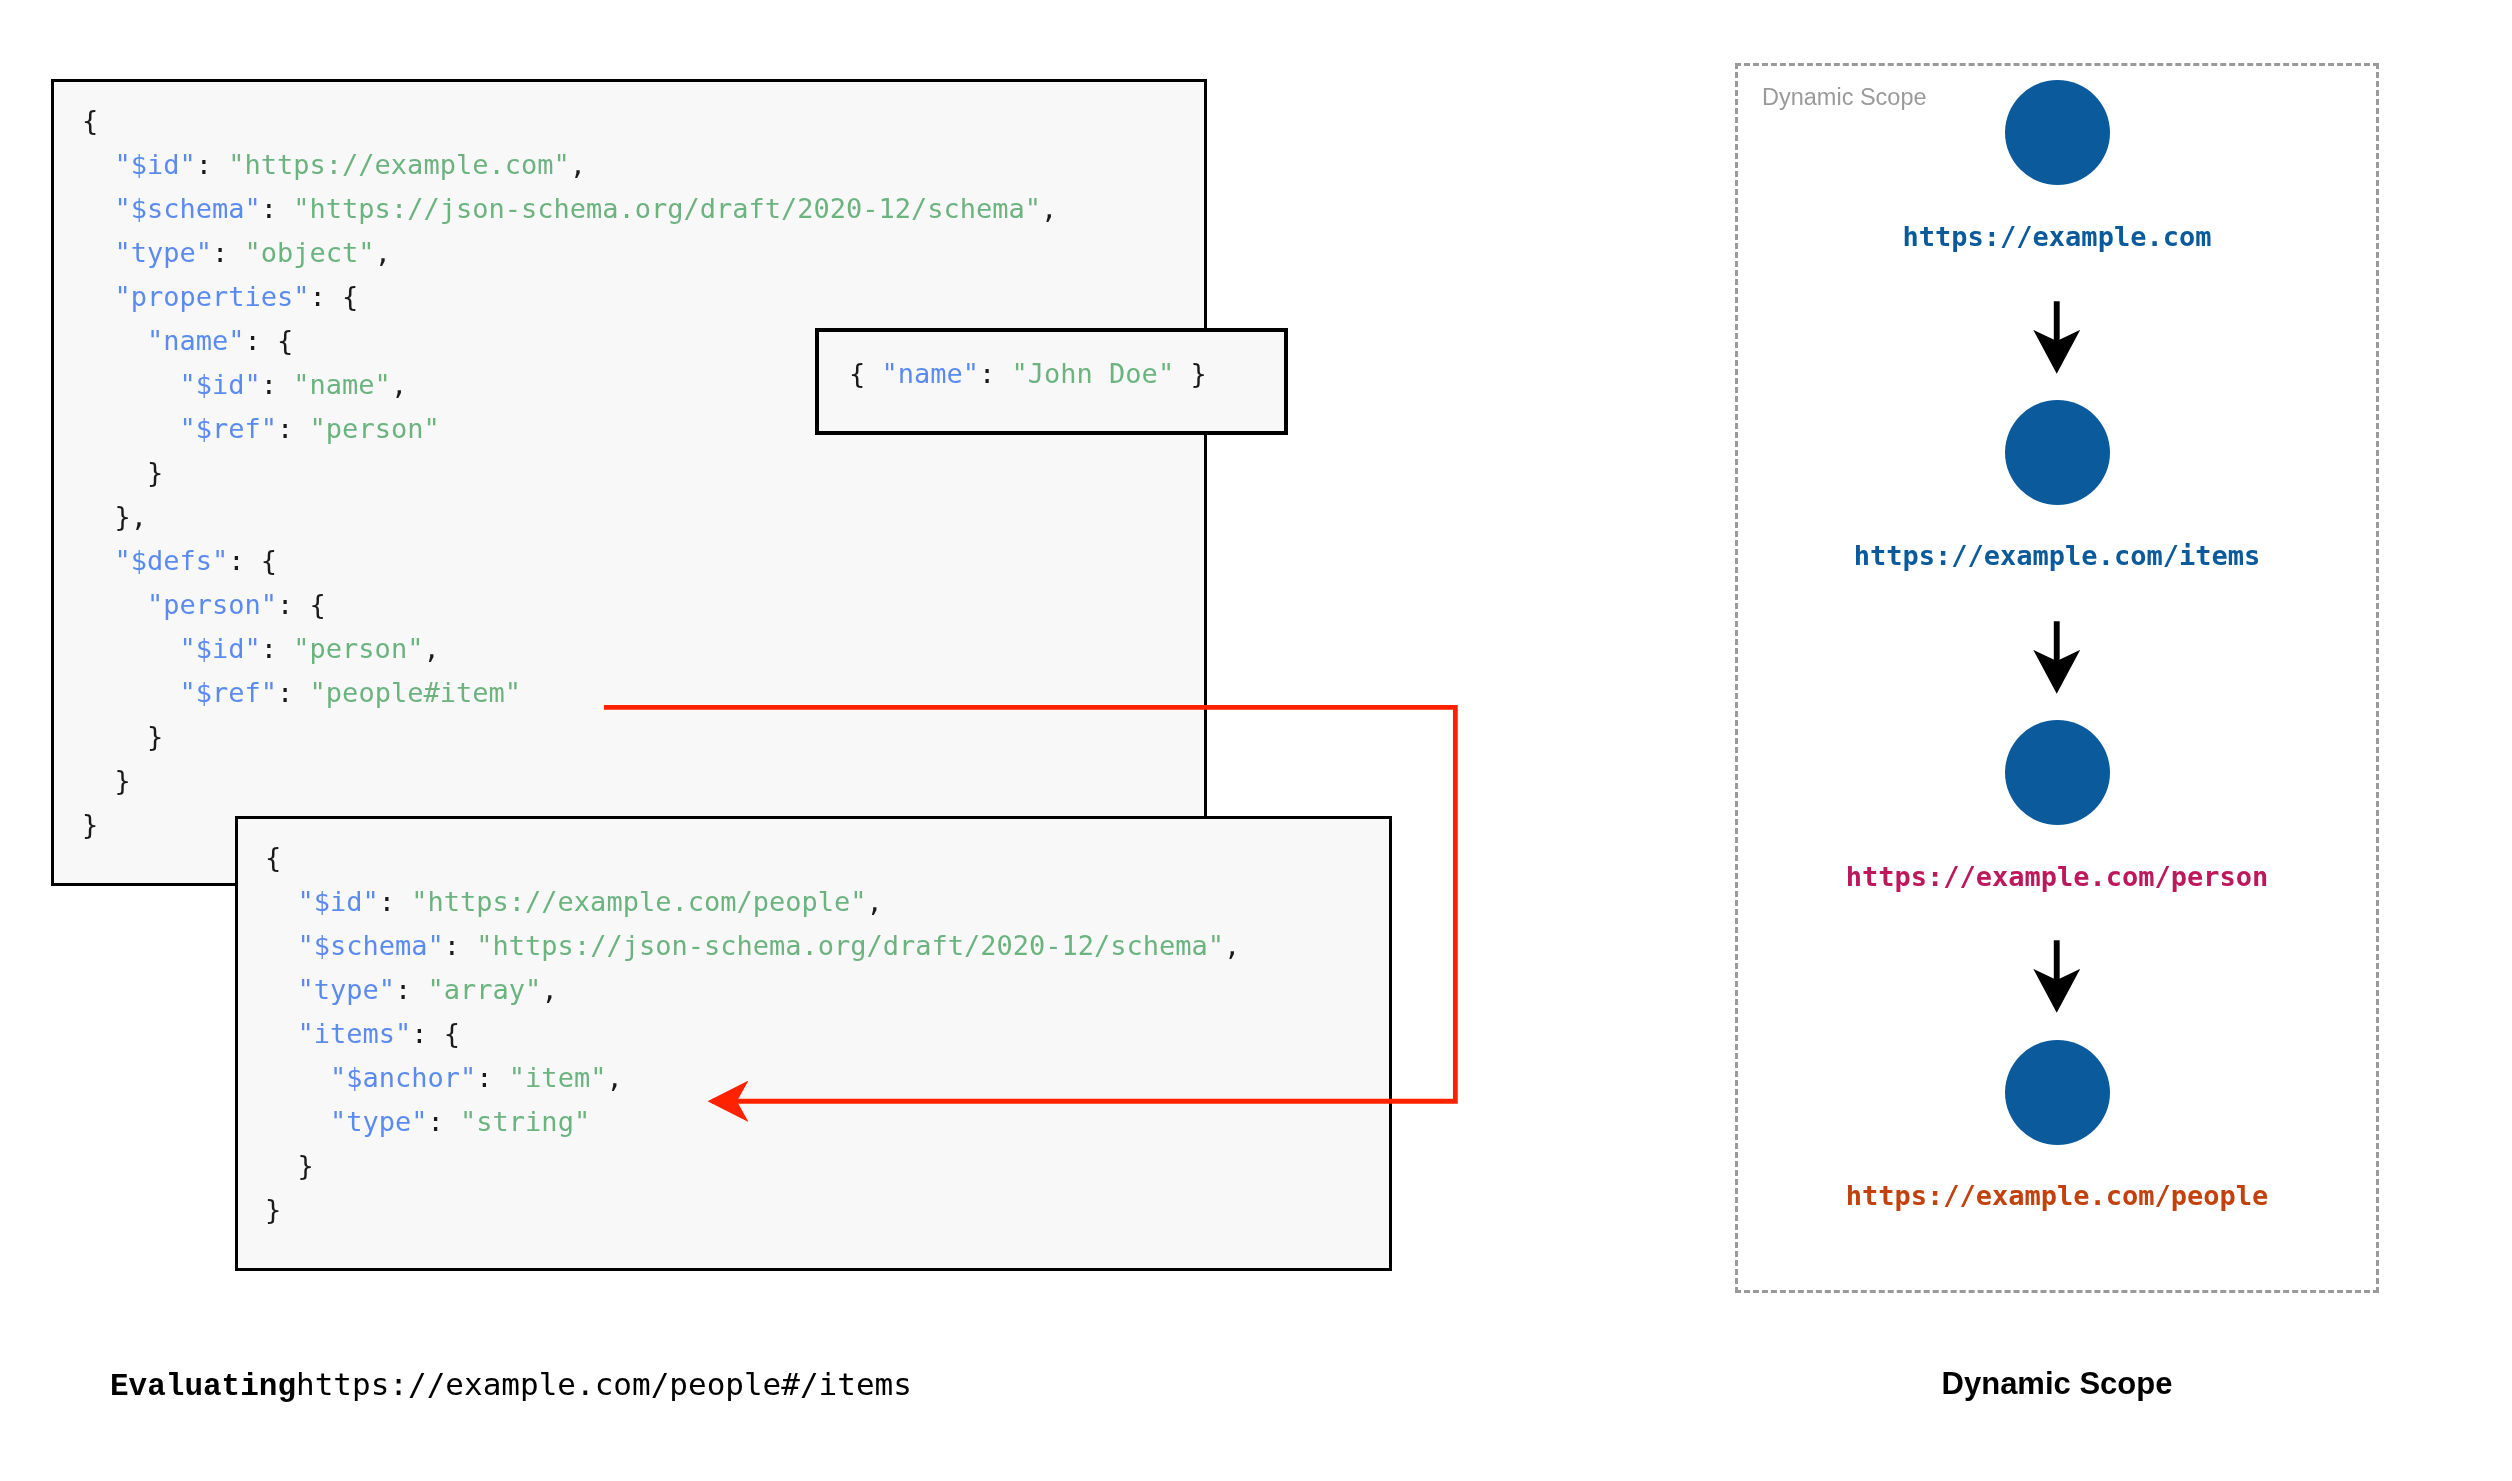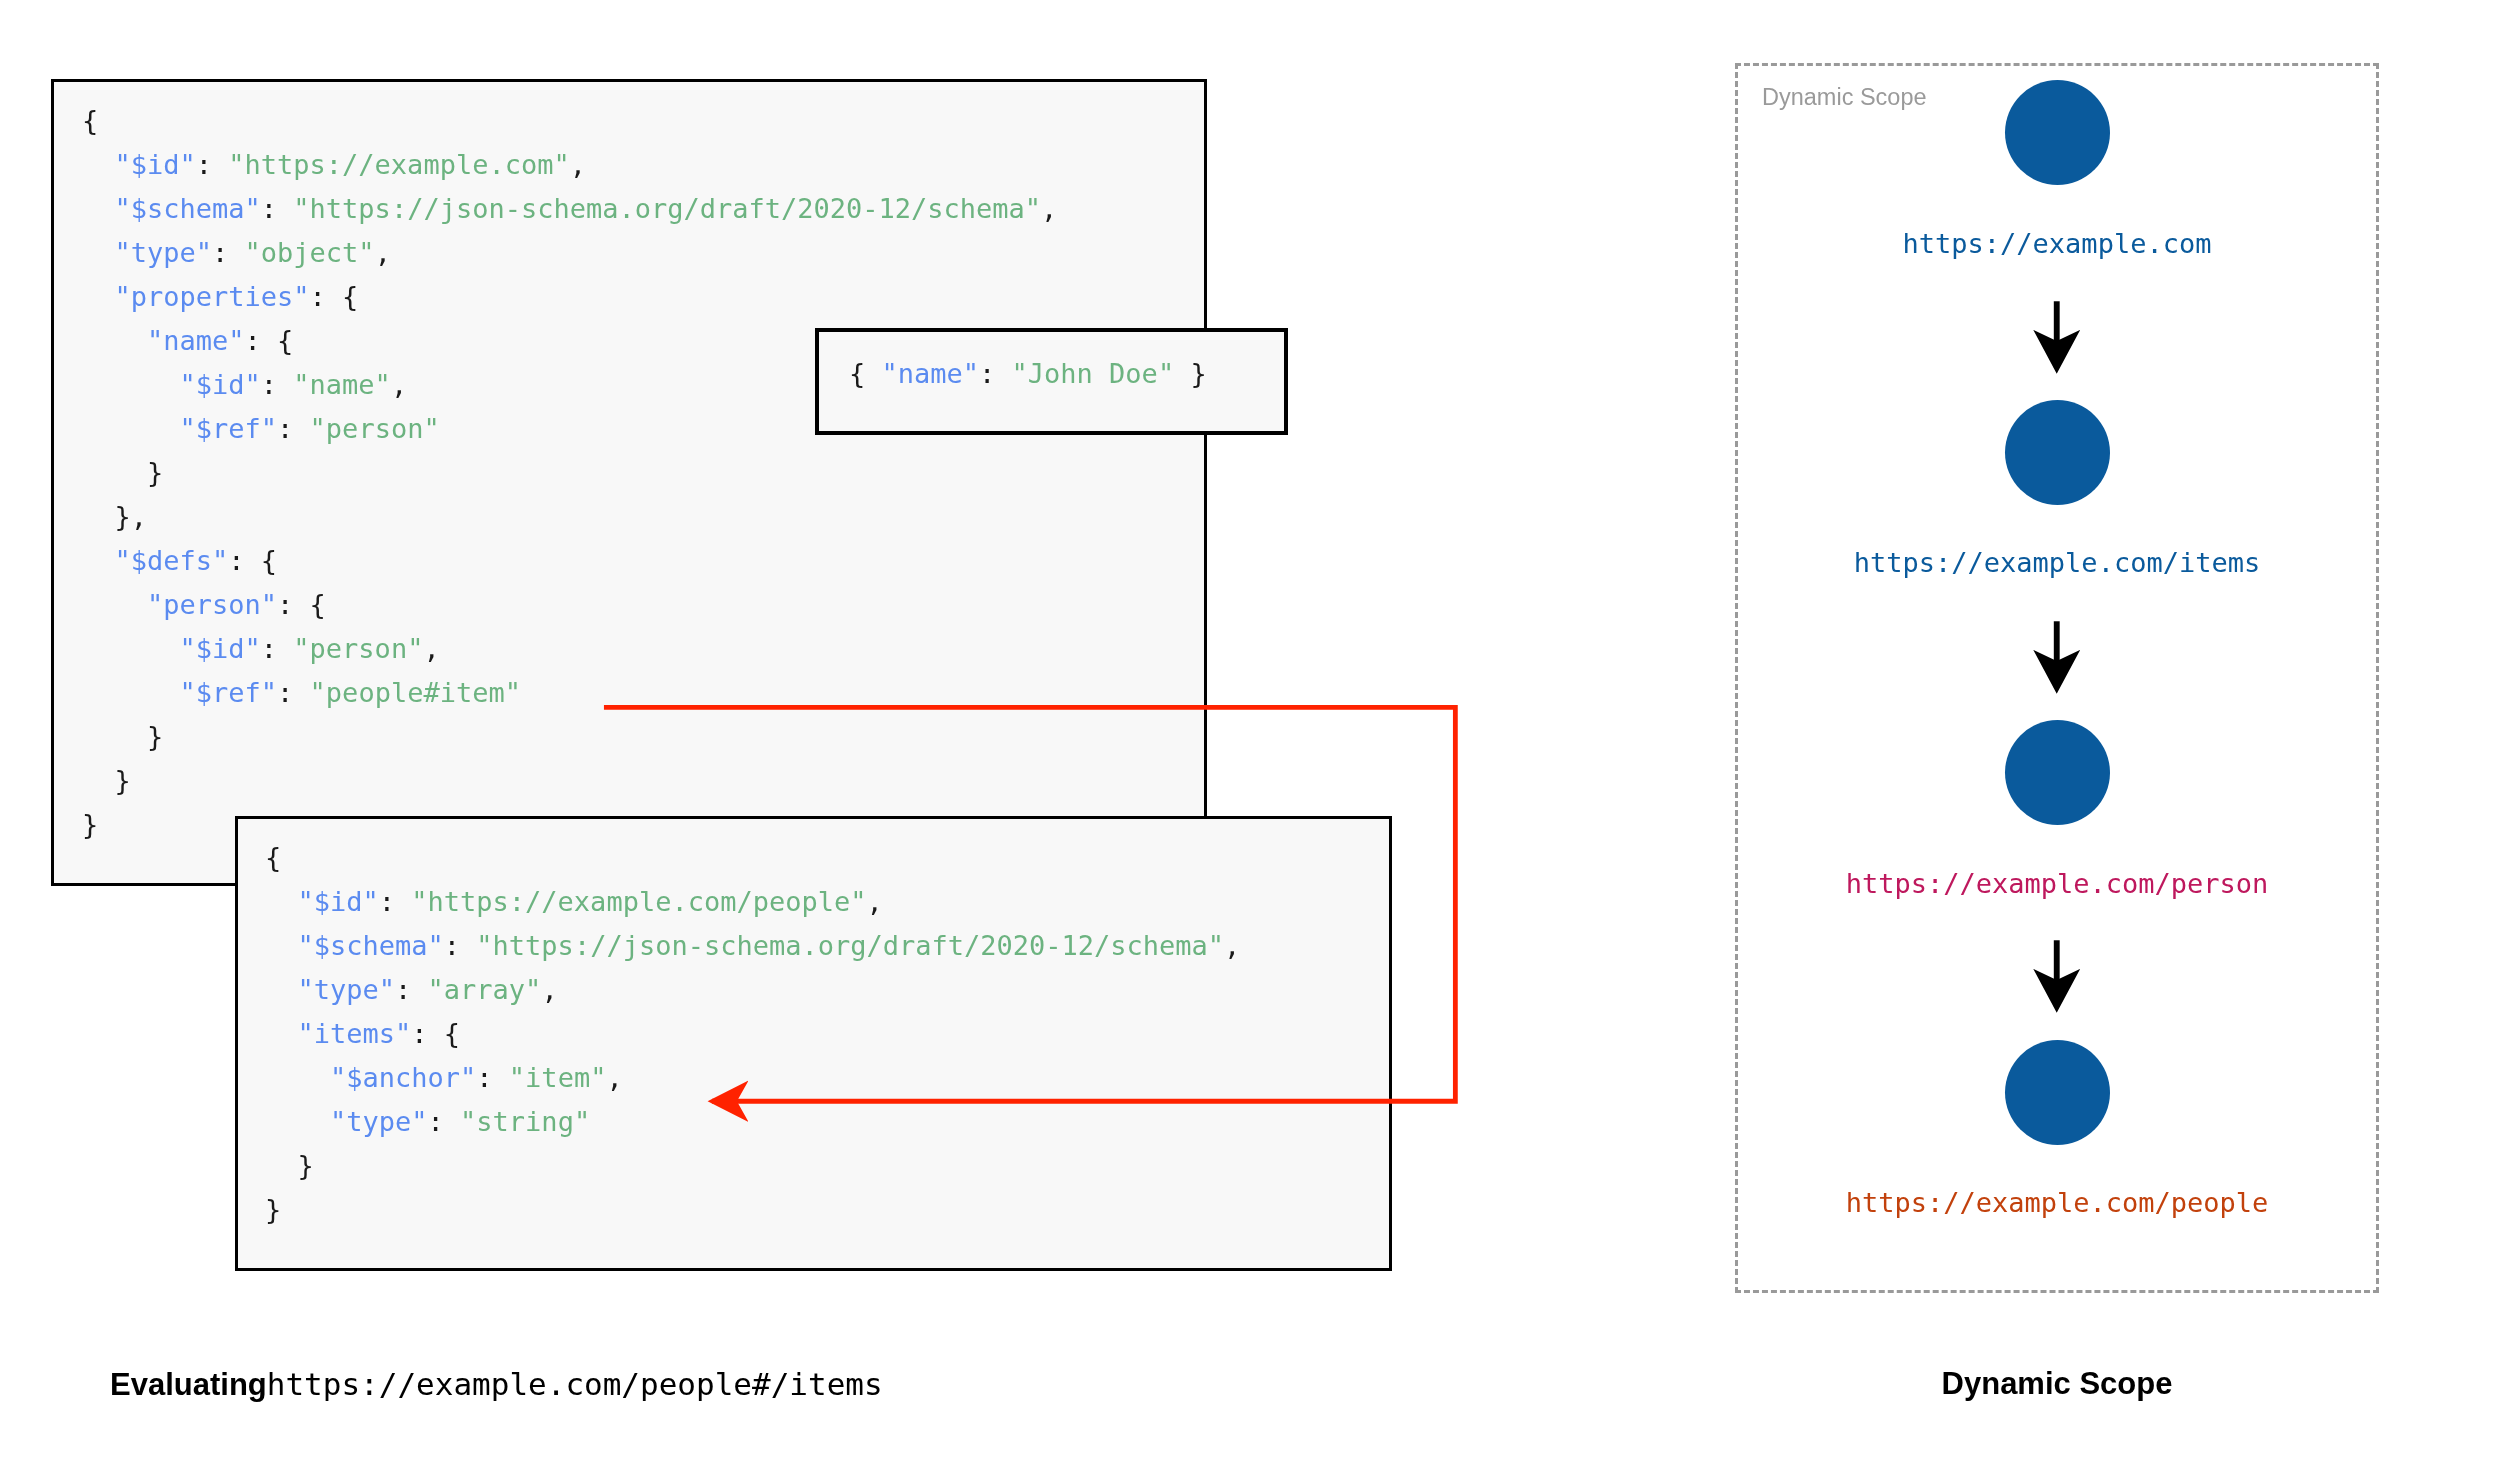--- a/index.html
+++ b/index.html
@@ -95,21 +95,21 @@
     position: absolute;
     font-size: 31px;
     color: #000000;
     white-space: nowrap;
   }
   #evaluating-caption {
     left: 110px;
     top: 1366px;
   }
   #evaluating-caption .lead {
-    font-family: Liberation Sans, sans-serif;
+    font-family: Liberation Mono, monospace;
     font-weight: bold;
   }
   #evaluating-caption .uri {
     font-family: "DejaVu Sans Mono", "Liberation Mono", monospace;
     font-weight: normal;
     margin-top: 12px;
   }
   #dynamic-scope-caption {
     left: 1735px;
     top: 1366px;
@@ -142,22 +142,23 @@
     width: 105px;
     height: 105px;
     border-radius: 50%;
     background: #0a5a9c;
     margin: 0 auto;
   }
   .scope-label {
     font-family: "DejaVu Sans Mono", "Liberation Mono", monospace;
     font-size: 27px;
     color: #0a5a9c;
-    margin-top: 14px;
+    margin-top: 7px;
     white-space: nowrap;
+    font-weight: bold;
   }
   .scope-arrow {
     position: absolute;
     left: 1735px;
     width: 644px;
     text-align: center;
   }
 </style>
 </head>
 <body>

